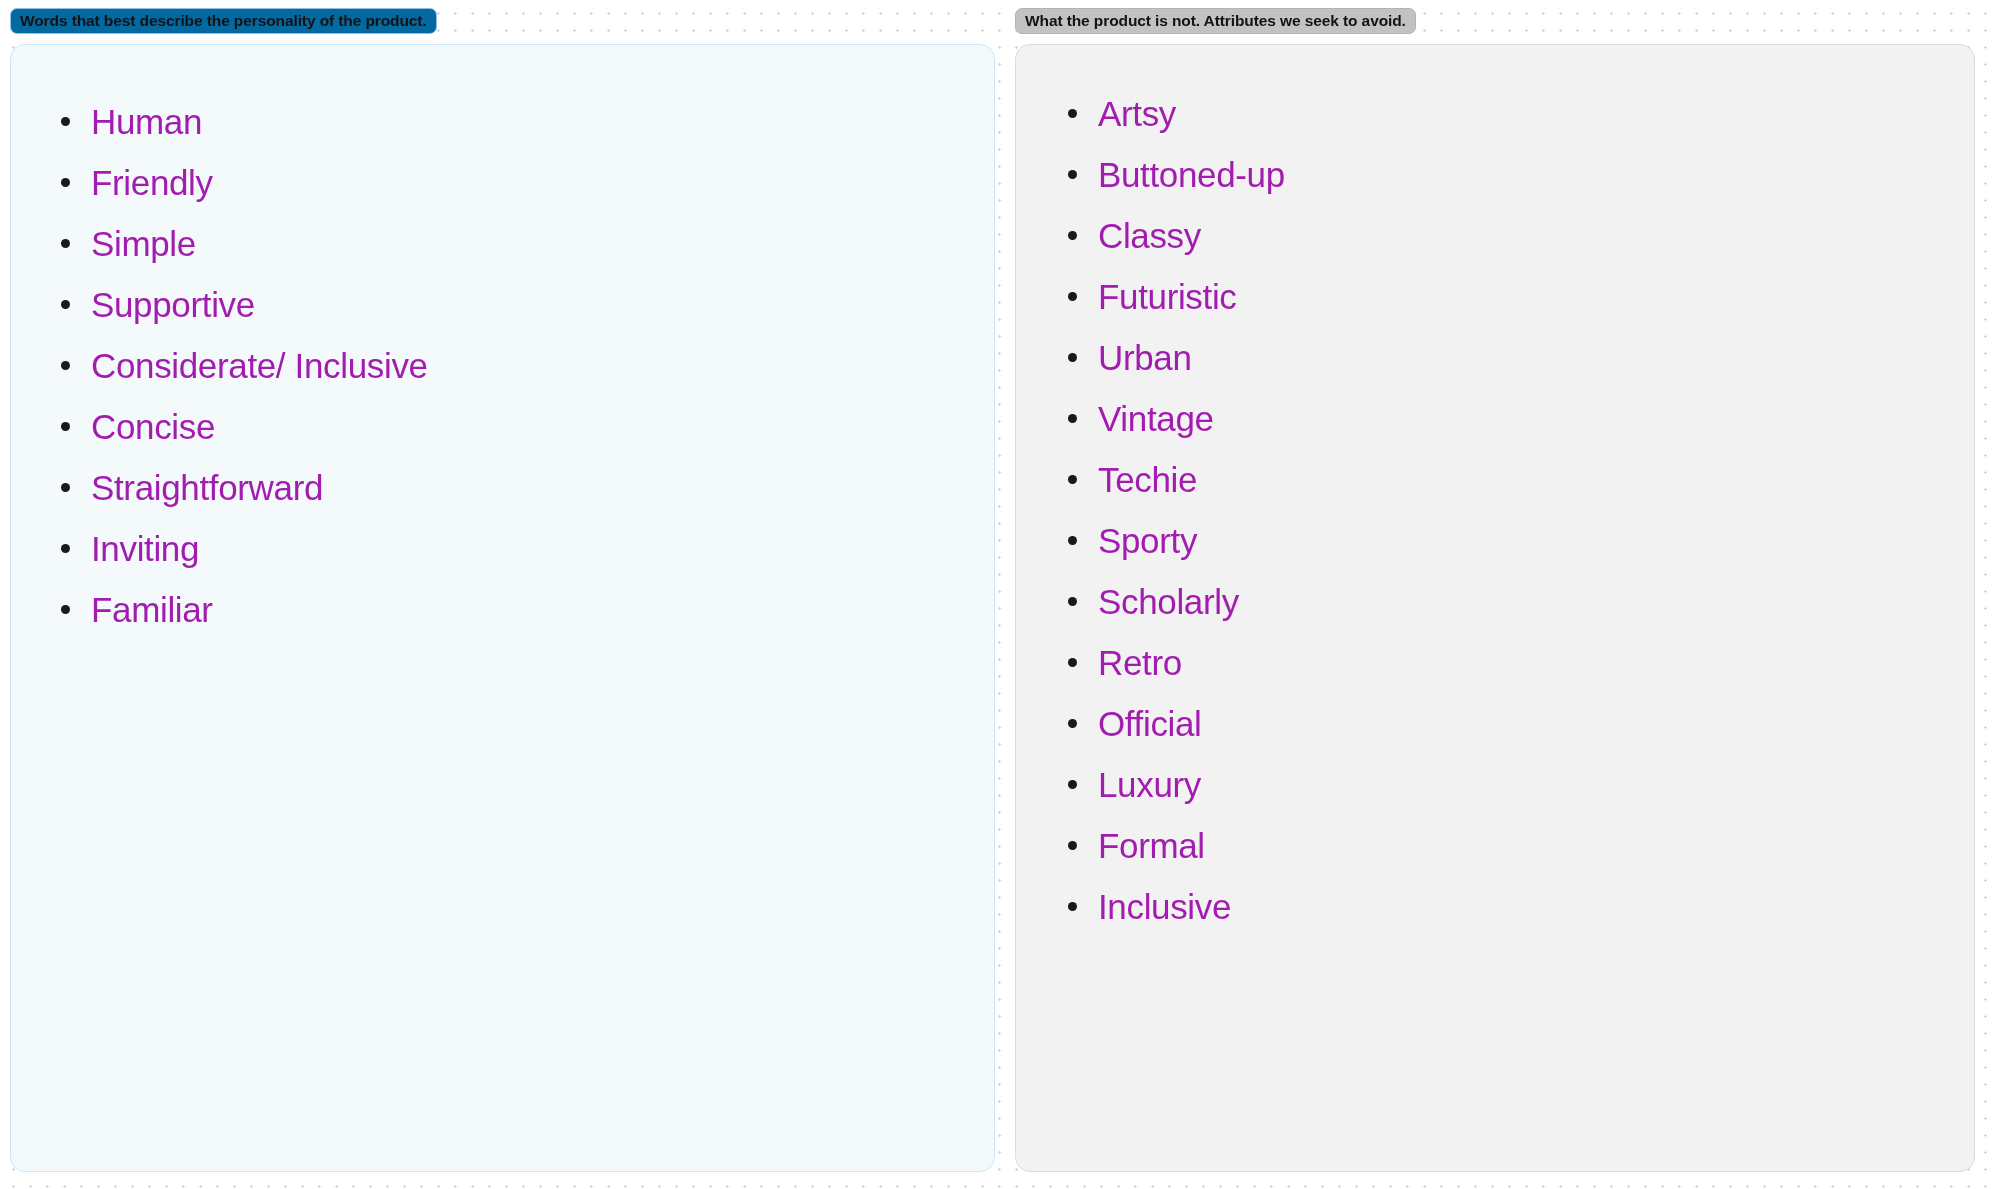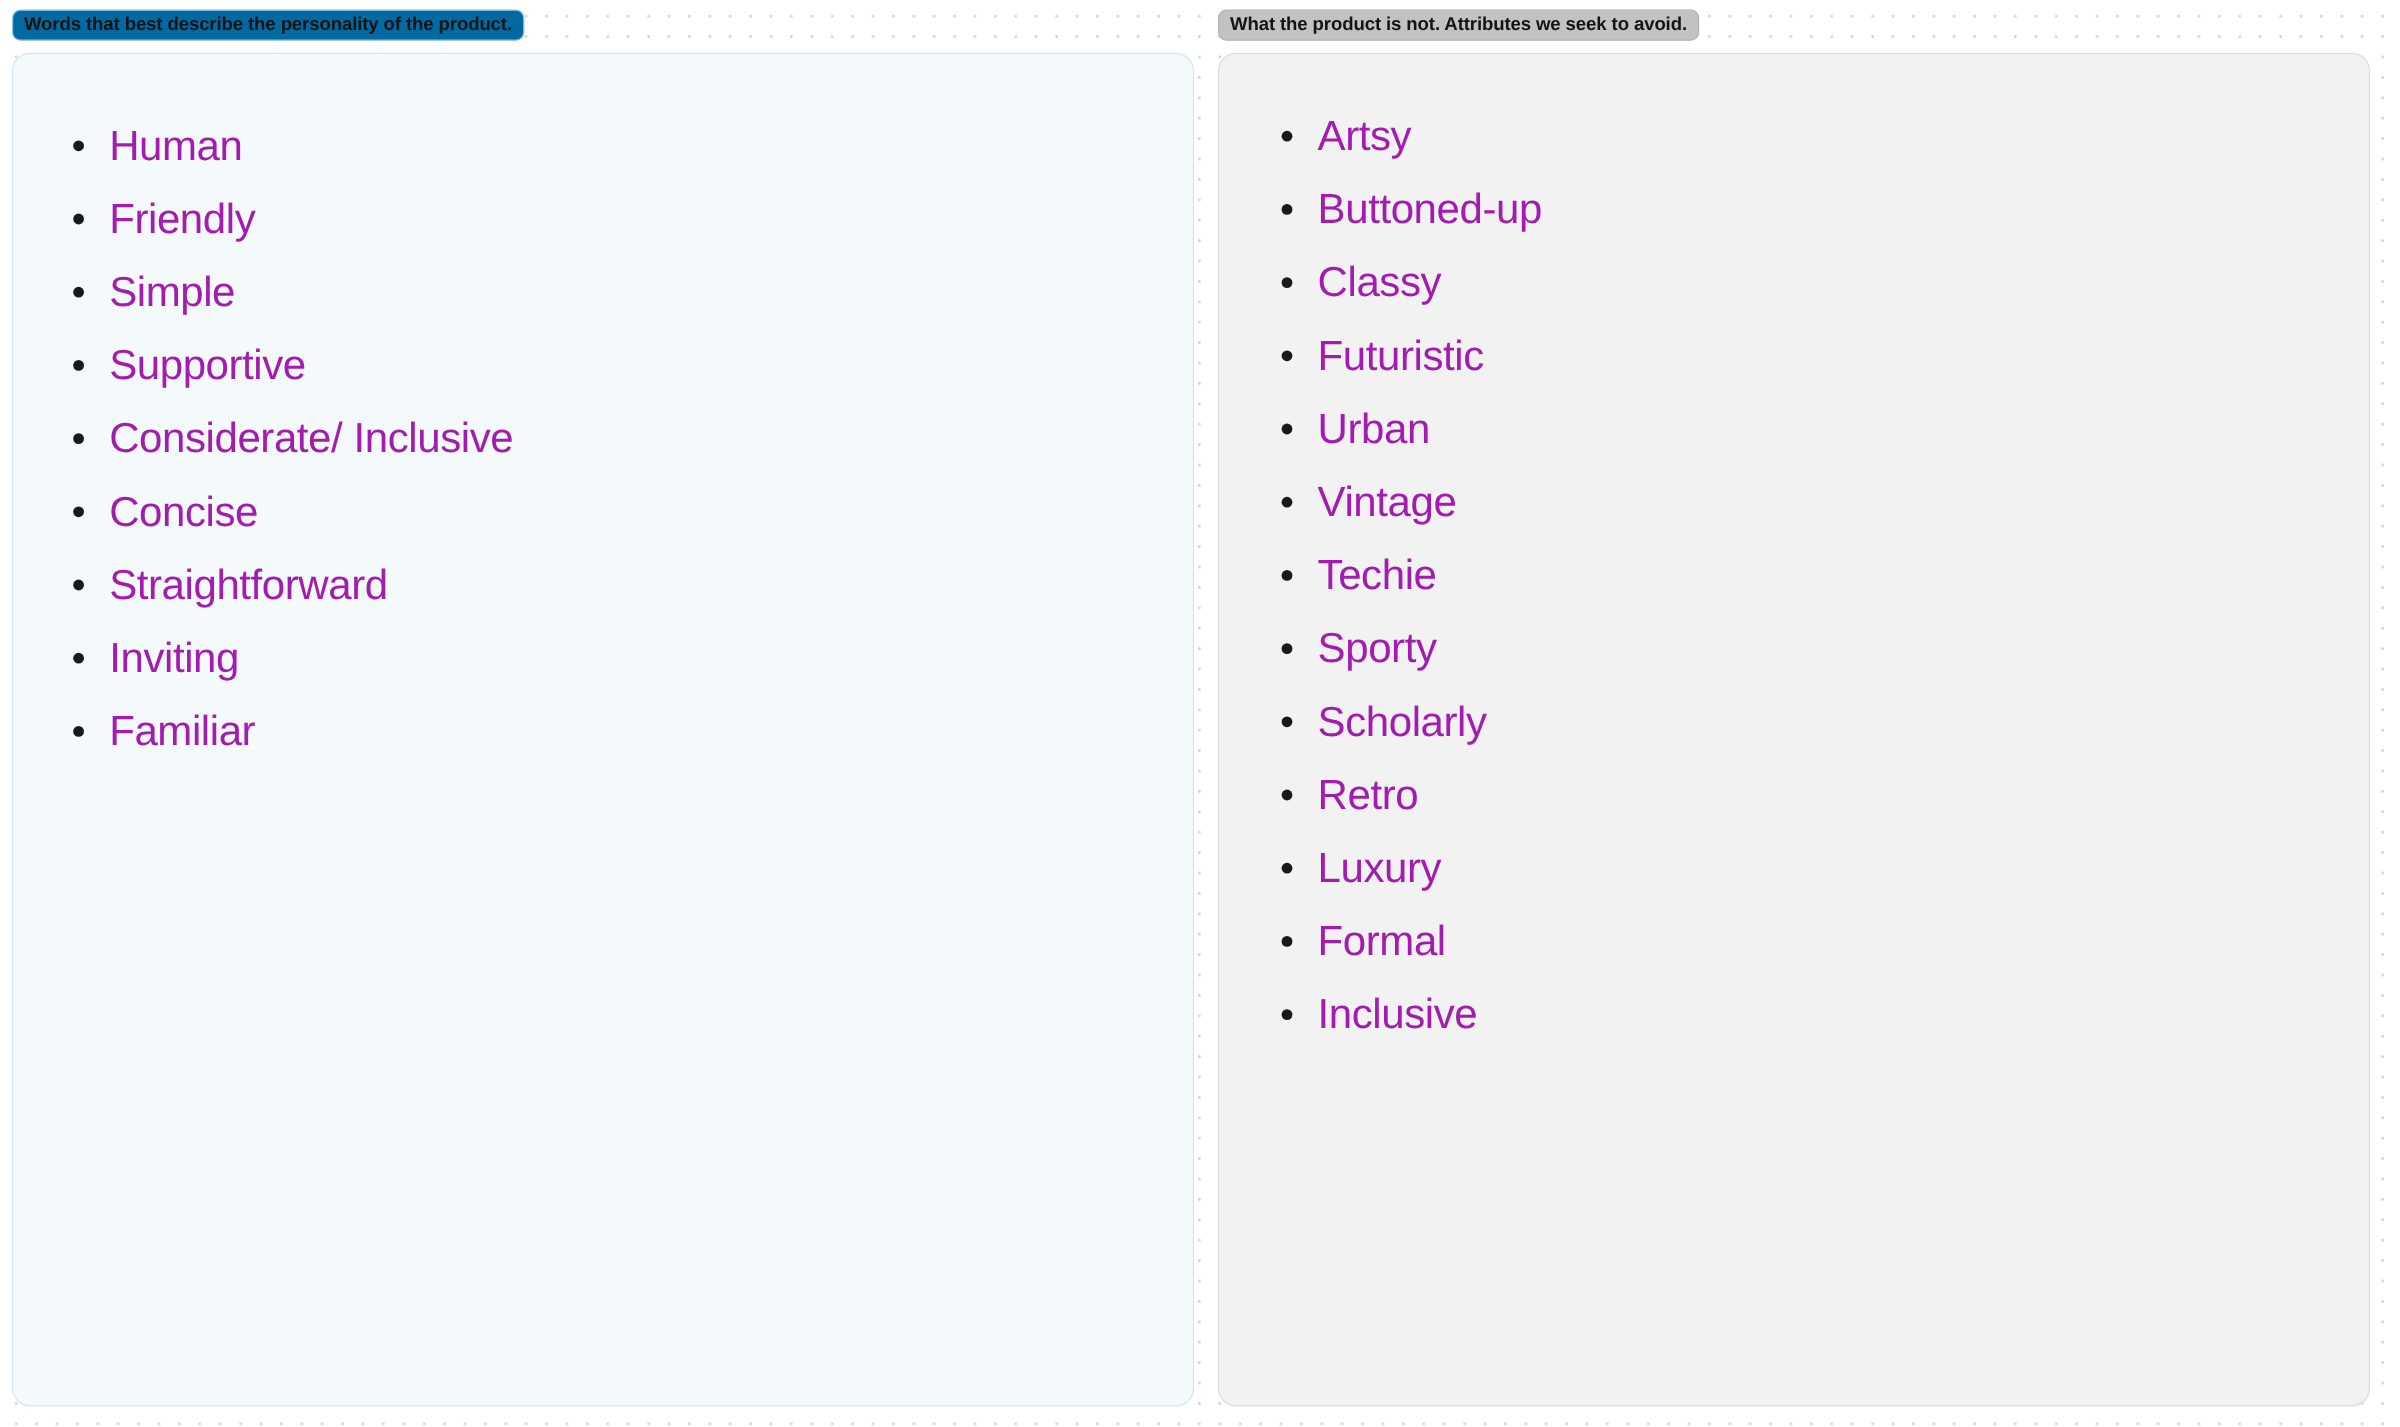--- a/index.html
+++ b/index.html
@@ -207,20 +207,24 @@
       <li class="word-item">
         <span class="bullet"></span>
         <span>Scholarly</span>
       </li>
       <li class="word-item">
         <span class="bullet"></span>
         <span>Retro</span>
       </li>
       <li class="word-item">
         <span class="bullet"></span>
+        <span>Official</span>
+      </li>
+      <li class="word-item">
+        <span class="bullet"></span>
         <span>Luxury</span>
       </li>
       <li class="word-item">
         <span class="bullet"></span>
         <span>Formal</span>
       </li>
       <li class="word-item">
         <span class="bullet"></span>
         <span>Inclusive</span>
       </li>

